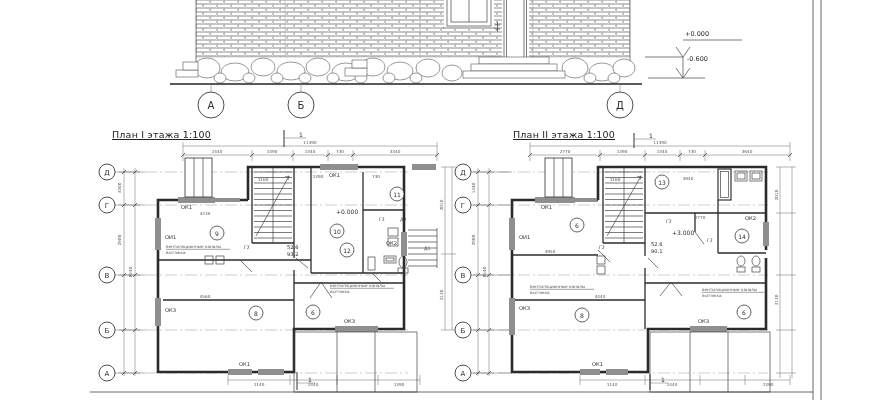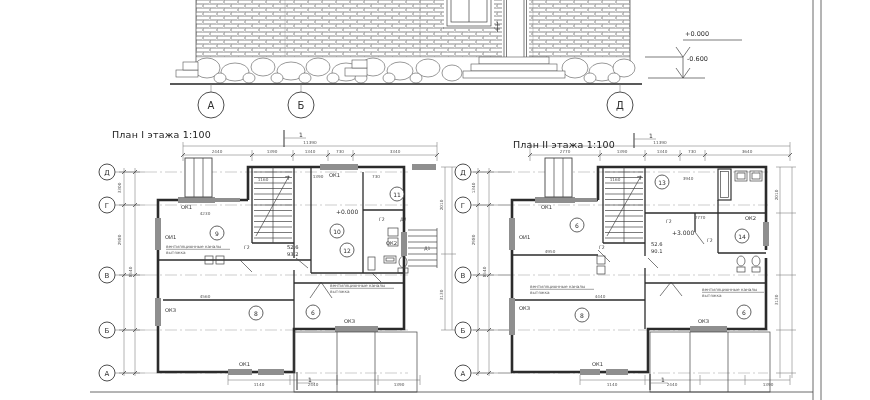--- a/index.html
+++ b/index.html
@@ -1,19 +1,19 @@
 <!DOCTYPE html>
 <html><head>
 <meta charset="utf-8">
 <style>
   html,body{margin:0;padding:0;background:#e8e8e8;}
   .canvas{position:relative;width:870px;height:400px;background:#ffffff;overflow:hidden;
           font-family:"DejaVu Sans",sans-serif;}
   .canvas svg{position:absolute;left:0;top:0;}
-  .plan-title{position:absolute;font-size:9.5px;color:#222;white-space:nowrap;letter-spacing:.2px;}
+  .plan-title{position:absolute;font-size:9.5px;color:#222;white-space:nowrap;letter-spacing:.2px;text-decoration:underline;}
   svg text{font-family:"DejaVu Sans",sans-serif;fill:#2f2f2f;}
   .t4{font-size:4.2px;fill:#555;}
   .t45{font-size:4.6px;fill:#444;}
   .t5{font-size:5.2px;}
   .t6{font-size:6px;}
   .t65{font-size:6.5px;}
   .t7{font-size:7px;}
   .t10{font-size:10px;}
   .thin{stroke:#777;stroke-width:.55;fill:none;}
   .xthin{stroke:#999;stroke-width:.45;fill:none;}
@@ -578,14 +578,14 @@
 </g>
 
 <g>
   <line x1="813" y1="0" x2="813" y2="400" stroke="#444" stroke-width="0.8"></line>
   <line x1="821" y1="0" x2="821" y2="400" stroke="#444" stroke-width="0.8"></line>
   <line x1="90" y1="392" x2="813" y2="392" stroke="#444" stroke-width="0.8"></line>
 </g>
 </svg>
 
 <div class="plan-title" style="left:112px;top:129px">План I этажа 1:100</div>
-<div class="plan-title" style="left:513px;top:139px">План II этажа 1:100</div>
+<div class="plan-title" style="left:513px;top:129px">План II этажа 1:100</div>
 </div>
 
 </body></html>

